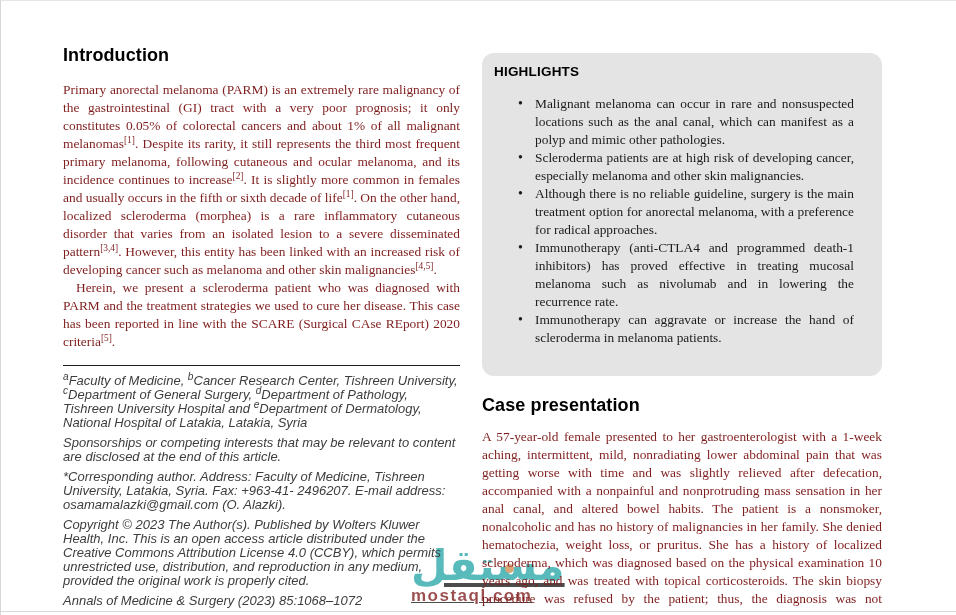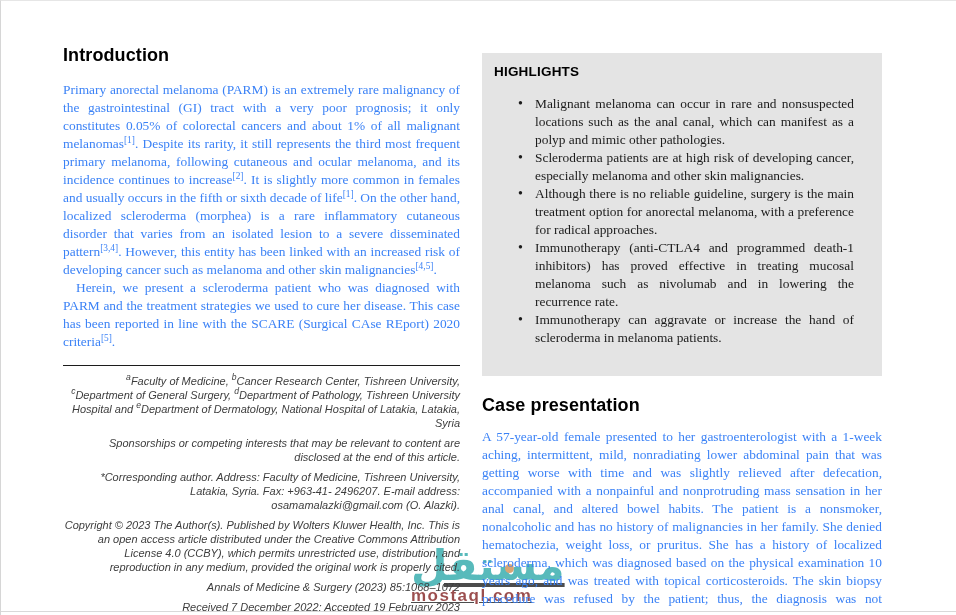--- a/index.html
+++ b/index.html
@@ -18,43 +18,44 @@
   .col-left  { position:absolute; left:62px;  top:44px; width:397px; z-index:2; }
   .col-right { position:absolute; left:481px; top:52px; width:400px; z-index:2; }
 
   .section-heading {
     font-family:"Liberation Sans", sans-serif;
     font-weight:bold; font-size:18px; color:#000;
     margin:0 0 15px 0; letter-spacing:0.1px;
   }
   .body-text {
     font-size:13.4px; line-height:18px;
-    text-align:justify; margin:0; color:#3b82f6;
+    text-align:justify; margin:0; color:#7f1d1d;
   }
   .indent { text-indent:13px; }
   sup { font-size:0.7em; line-height:0; vertical-align:super; }
 
   
   .fn-rule {
     border:none; border-top:1.6px solid #1c1c1c;
     margin:14px 0 8px 0; width:100%;
   }
   .footnote {
     font-family:"Liberation Sans", sans-serif;
     font-style:italic;
-    font-size:11px; line-height:14px;
-    color:#3d3d3d; margin:0 0 6px 0;text-align:right;
+    font-size:13px; line-height:14px;
+    color:#3d3d3d; margin:0 0 6px 0;
   }
   .footnote sup { font-size:0.78em; }
 
   
   .highlights-box {
     background:#e4e4e4;
     padding:11px 12px 13px 12px;
     box-sizing:border-box;
+    border-radius:12px;
   }
   .highlights-title {
     font-family:"Liberation Sans", sans-serif;
     font-weight:bold; font-size:13.5px; color:#000;
     margin:0 0 8px 0; letter-spacing:0.2px;
   }
   .highlights-list { margin:16px; padding:0 0 0 8px; list-style:none; }
   .highlights-list li {
     position:relative; padding-left:17px;
     font-size:13.4px; line-height:18px; text-align:justify;

